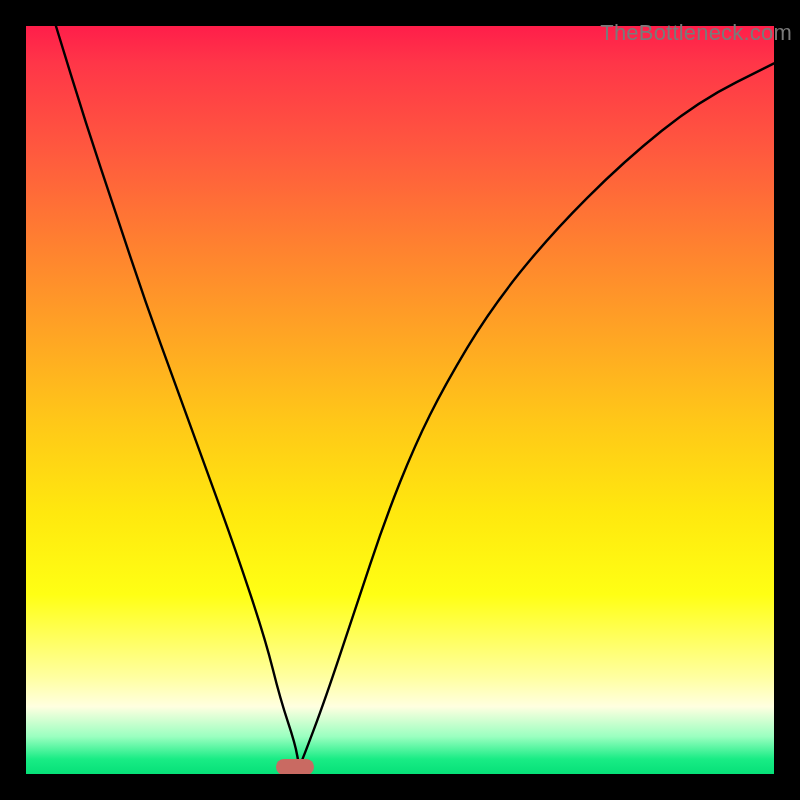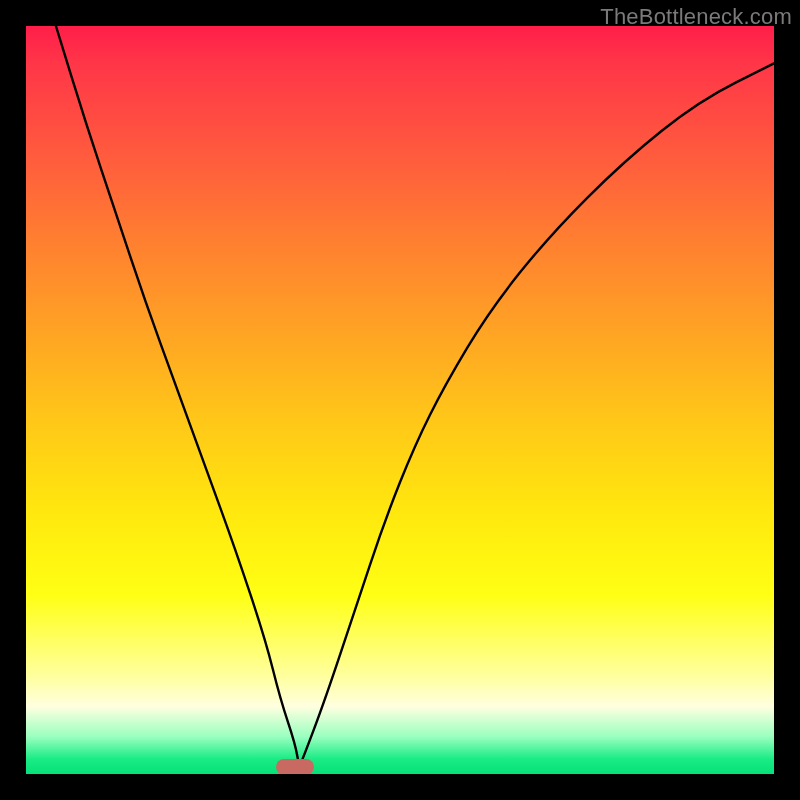--- a/index.html
+++ b/index.html
@@ -39,21 +39,21 @@
       #ffff14 76%,
       #ffffa0 87%,
       #ffffe0 91%,
       #9affc0 95%,
       #19ec85 98%,
       #06e078 100%
     );
   }
   .watermark {
     position: absolute;
-    top: 4px;
+    top: 20px;
     right: 8px;
     color: #7a7a7a;
     font-size: 22px;
     font-weight: 500;
     letter-spacing: 0.2px;
   }
   svg.curve {
     position: absolute;
     inset: 0;
   }

